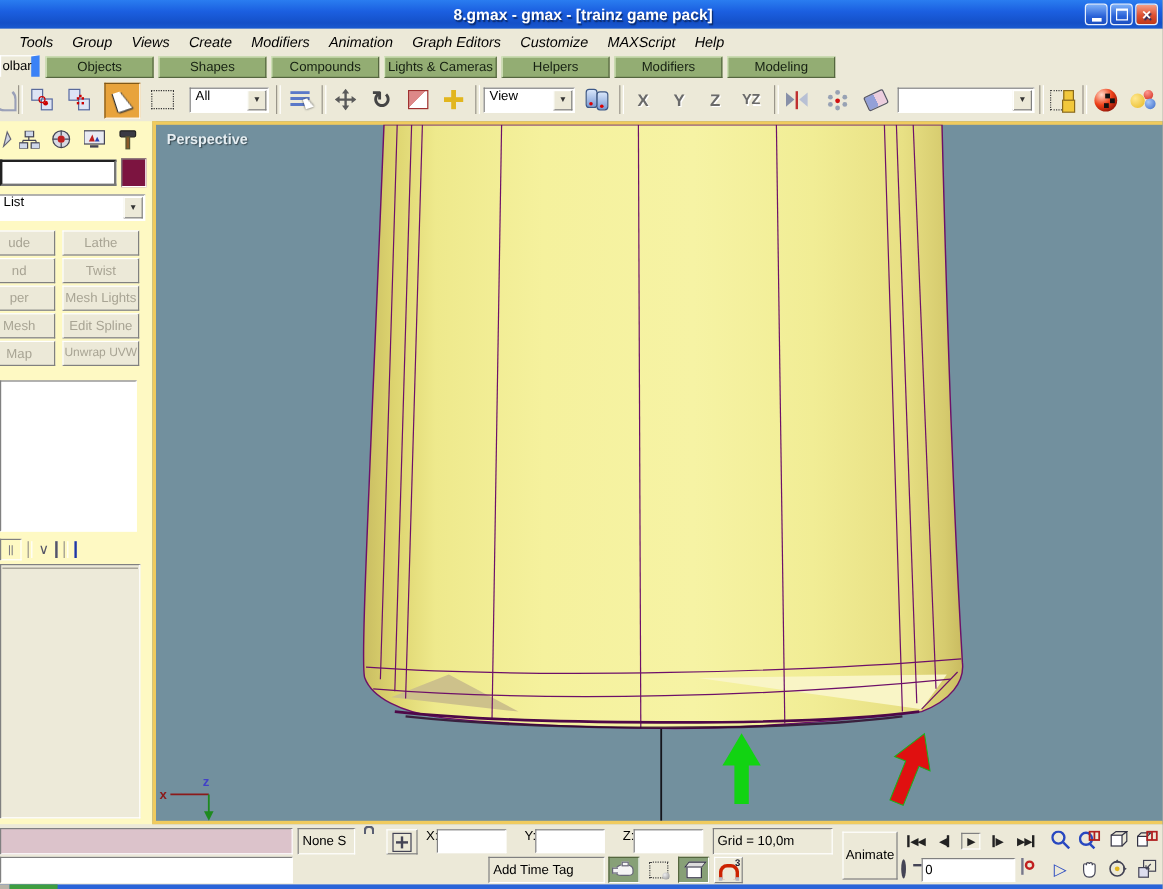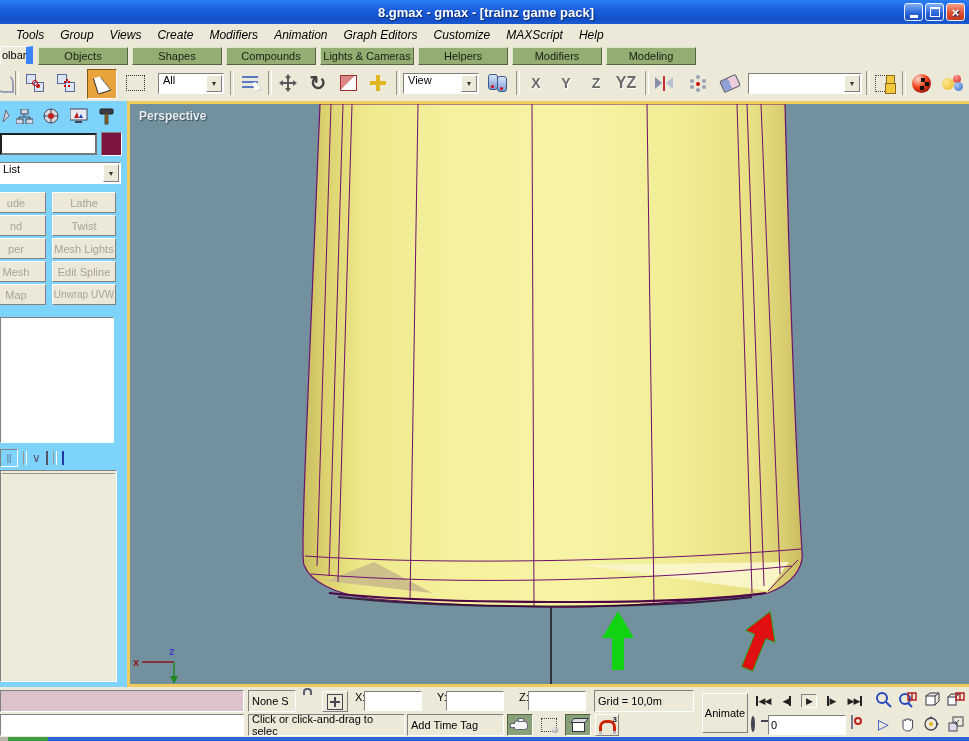--- a/index.html
+++ b/index.html
@@ -91,21 +91,21 @@
       background:radial-gradient(circle at 4px 4px,#ffe890,#e8b820);}
   .ic-render .c2{position:absolute;left:11px;top:2px;width:8px;height:8px;border-radius:50%;
       background:radial-gradient(circle at 3px 2px,#ff9890,#d02818);}
   .ic-render .c3{position:absolute;left:12px;top:9px;width:9px;height:9px;border-radius:50%;
       background:radial-gradient(circle at 3px 3px,#a8c8f8,#3868c8);}
   .ic-mirror{display:flex;align-items:center;}
   .ic-mirror .t1{width:0;height:0;border-top:6px solid transparent;border-bottom:6px solid transparent;border-left:7px solid #8890a8;}
   .ic-mirror .bar{width:2px;height:15px;background:#c03030;margin:0 1px;}
   .ic-mirror .t2{width:0;height:0;border-top:6px solid transparent;border-bottom:6px solid transparent;border-right:7px solid #b8c0d4;}
   
-  .cpanel{position:absolute;left:0;top:101px;width:144px;height:586px;background:#7dd3fc;overflow:hidden;}
+  .cpanel{position:absolute;left:0;top:101px;width:144px;height:586px;background:#fef9c3;overflow:hidden;}
   .cp-tab{position:absolute;top:3px;width:25px;height:24px;display:flex;align-items:center;justify-content:center;}
   .cp-name{position:absolute;left:0;top:32px;width:97px;height:22px;background:#fff;box-sizing:border-box;}
   .cp-swatch{position:absolute;left:101px;top:31px;width:21px;height:24px;background:#7c1440;
       border:1px solid;border-color:#808080 #fff #fff #808080;box-sizing:border-box;}
   .cp-dd{position:absolute;left:-26px;top:61px;width:147px;height:22px;}
   .cp-btn{position:absolute;height:21px;background:#ece9d8;border:1px solid;border-color:#fff #808080 #808080 #fff;
       display:flex;align-items:center;justify-content:center;color:#a8a494;font-size:11px;box-sizing:border-box;}
   .cp-stack{position:absolute;left:0;top:216px;width:114px;height:126px;background:#fff;
       border:1px solid;border-color:#808080 #fff #fff #808080;box-sizing:border-box;}
   .cp-stackbar{position:absolute;left:0;top:347px;width:120px;height:20px;display:flex;align-items:center;gap:5px;}
@@ -268,21 +268,21 @@
     <div class="tbtn" style="left:484px">
       <span class="ic-pivot">
           <span class="pv p1"></span>
           <span class="pv p2"></span>
         </span>
     </div>
     <div class="tsep" style="left:516px"></div>
     <div class="axisbtn" style="left:523px;width:26px">X</div>
     <div class="axisbtn" style="left:553px;width:26px">Y</div>
     <div class="axisbtn" style="left:583px;width:26px">Z</div>
-    <div class="axisbtn" style="left:609px;width:34px;font-size:16px">YZ</div>
+    <div class="axisbtn" style="left:609px;width:34px;font-size:12px">YZ</div>
     <div class="tsep" style="left:645px"></div>
     <div class="tbtn" style="left:650px">
       <span class="ic-mirror">
           <span class="t1"></span>
           <span class="bar"></span>
           <span class="t2"></span>
         </span>
     </div>
     <div class="tbtn" style="left:684px">
         <span class="ic-array"></span>
@@ -447,21 +447,20 @@
       <span class="ic-pivotcross"></span>
     </div>
     <div class="sb cell" style="left:352px;top:4px">X:</div>
     <input class="sb xyzinput" style="left: 364px; top: 4px; width: 58px;" value="">
     <div class="sb cell" style="left:434px;top:4px">Y:</div>
     <input class="sb xyzinput" style="left: 446px; top: 4px; width: 58px;" value="">
     <div class="sb cell" style="left:516px;top:4px">Z:</div>
     <input class="sb xyzinput" style="left: 528px; top: 4px; width: 58px;" value="">
     <div class="sb cell sunken" style="left:594px;top:3px;width:100px;height:22px">Grid = 10,0m</div>
 
-    <div class="sb cell sunken" style="left:248px;top:27px;width:157px;height:22px">Click or click-and-drag to selec</div>
     <div class="sb cell sunken" style="left:407px;top:27px;width:97px;height:22px">Add Time Tag</div>
 
     <div class="sb cell greenbtn" style="left:507px;top:27px;width:26px;height:22px;justify-content:center">
       <span class="ic-teapot"></span>
     </div>
     <div class="sb cell" style="left:537px;top:27px;width:24px;height:22px;justify-content:center">
       <span class="ic-dotsel"></span>
     </div>
     <div class="sb cell greenbtn" style="left:565px;top:27px;width:26px;height:22px;justify-content:center">
       <span class="ic-cube"></span>

